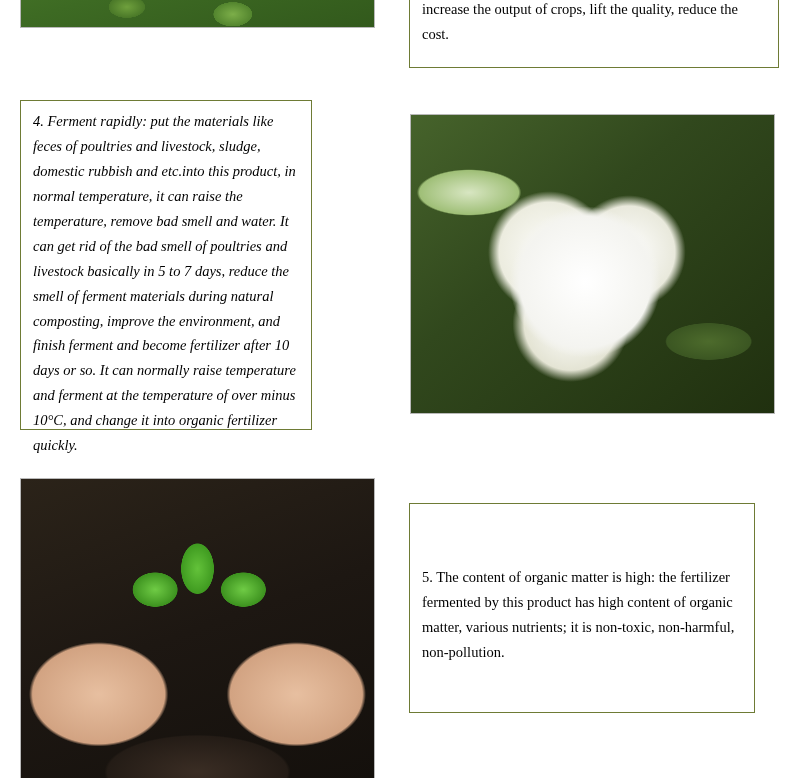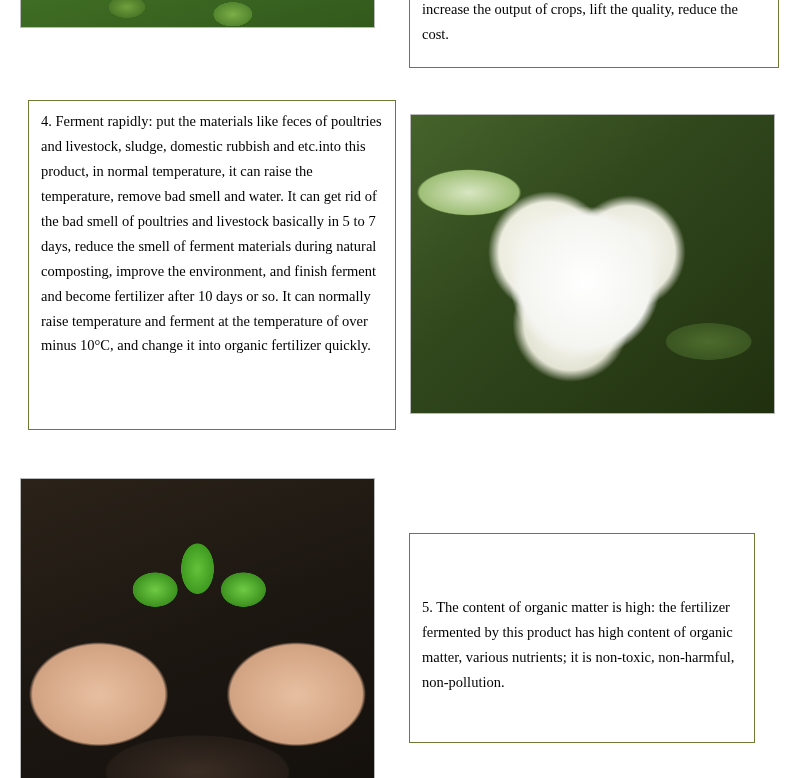--- a/index.html
+++ b/index.html
@@ -88,25 +88,25 @@
 <body>
 
 <div class="page">
 
   <div class="photo img-leaves clip-top" style="left:20px; top:-64px; width:355px; height:92px;"></div>
 
   <div class="cell textbox" style="left:409px; top:-36px; width:370px; height:104px; border-top:none;">
     <p>medium soil, lift the activity of microorganisms in soil, increase the output of crops, lift the quality, reduce the cost.</p>
   </div>
 
-  <div class="cell textbox" style="left:28px; top:100px; width:368px; height:330px;">
+  <div class="cell textbox" style="left:20px; top:100px; width:292px; height:330px;font-style:italic;">
     <p>4. Ferment rapidly: put the materials like feces of poultries and livestock, sludge, domestic rubbish and etc.into this product, in normal temperature, it can raise the temperature, remove bad smell and water. It can get rid of the bad smell of poultries and livestock basically in 5 to 7 days, reduce the smell of ferment materials during natural composting, improve the environment, and finish ferment and become fertilizer after 10 days or so. It can normally raise temperature and ferment at the temperature of over minus 10°C, and change it into organic fertilizer quickly.</p>
   </div>
 
   <div class="photo img-cotton" style="left:410px; top:114px; width:365px; height:300px;"></div>
 
   <div class="photo img-hands" style="left:20px; top:478px; width:355px; height:300px; border-bottom:none;"></div>
 
-  <div class="cell textbox" style="left:409px; top:503px; width:346px; height:210px;margin-top:30px;">
+  <div class="cell textbox" style="left:409px; top:503px; width:346px; height:210px;">
     <p style="margin-top:53px;">5. The content of organic matter is high: the fertilizer fermented by this product has high content of organic matter, various nutrients; it is non-toxic, non-harmful, non-pollution.</p>
   </div>
 
 </div>
 
 </body></html>

